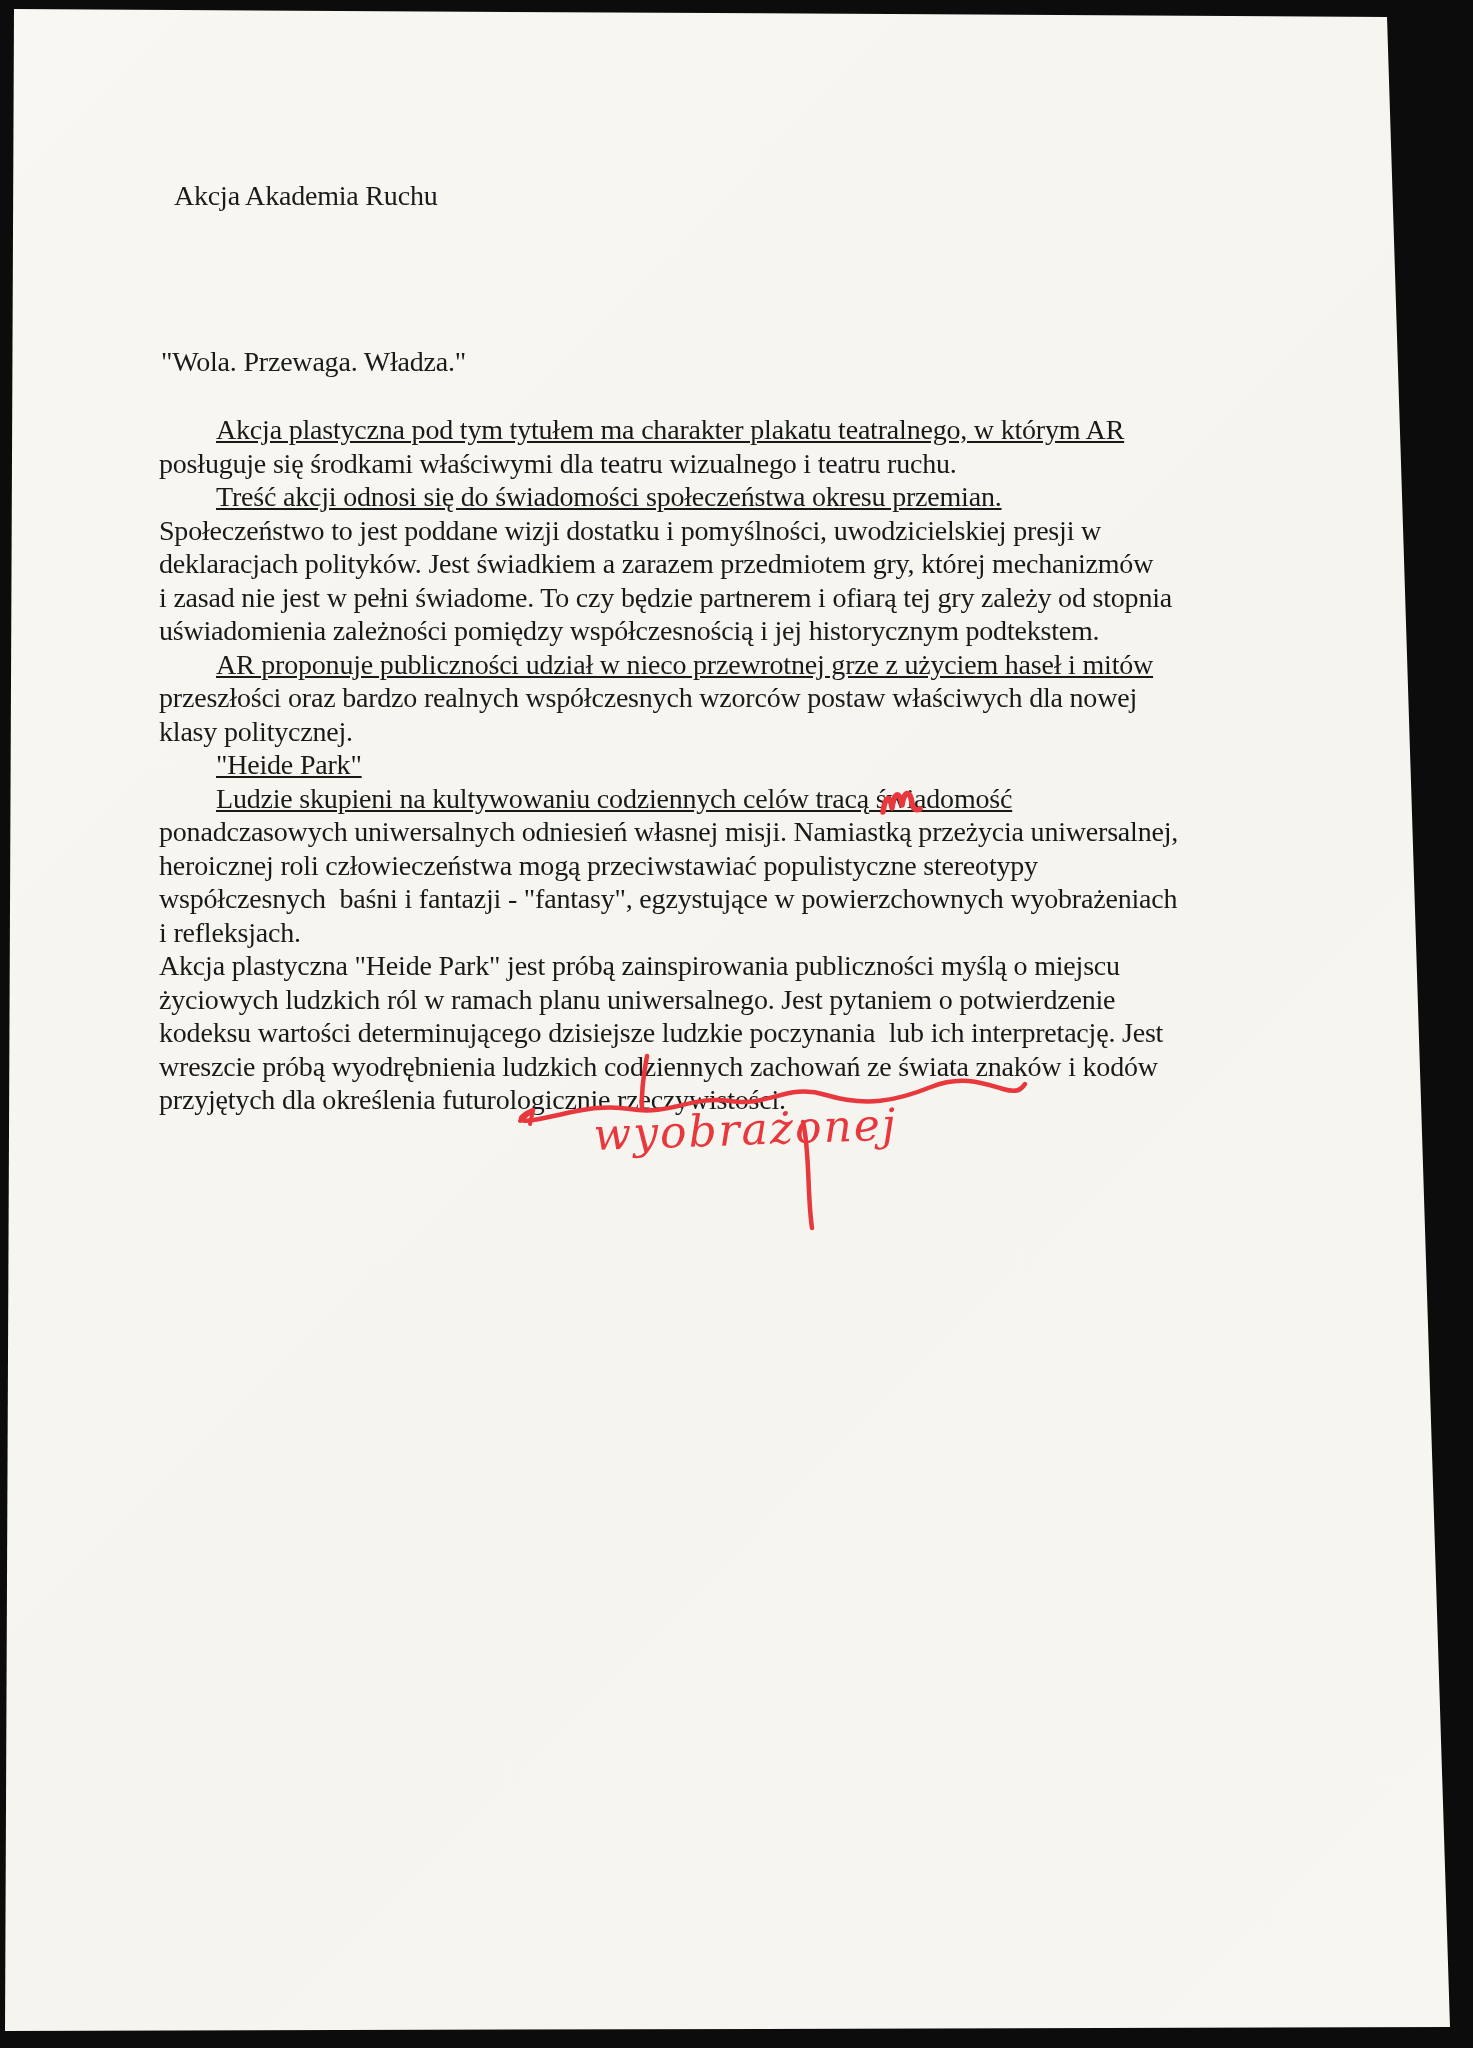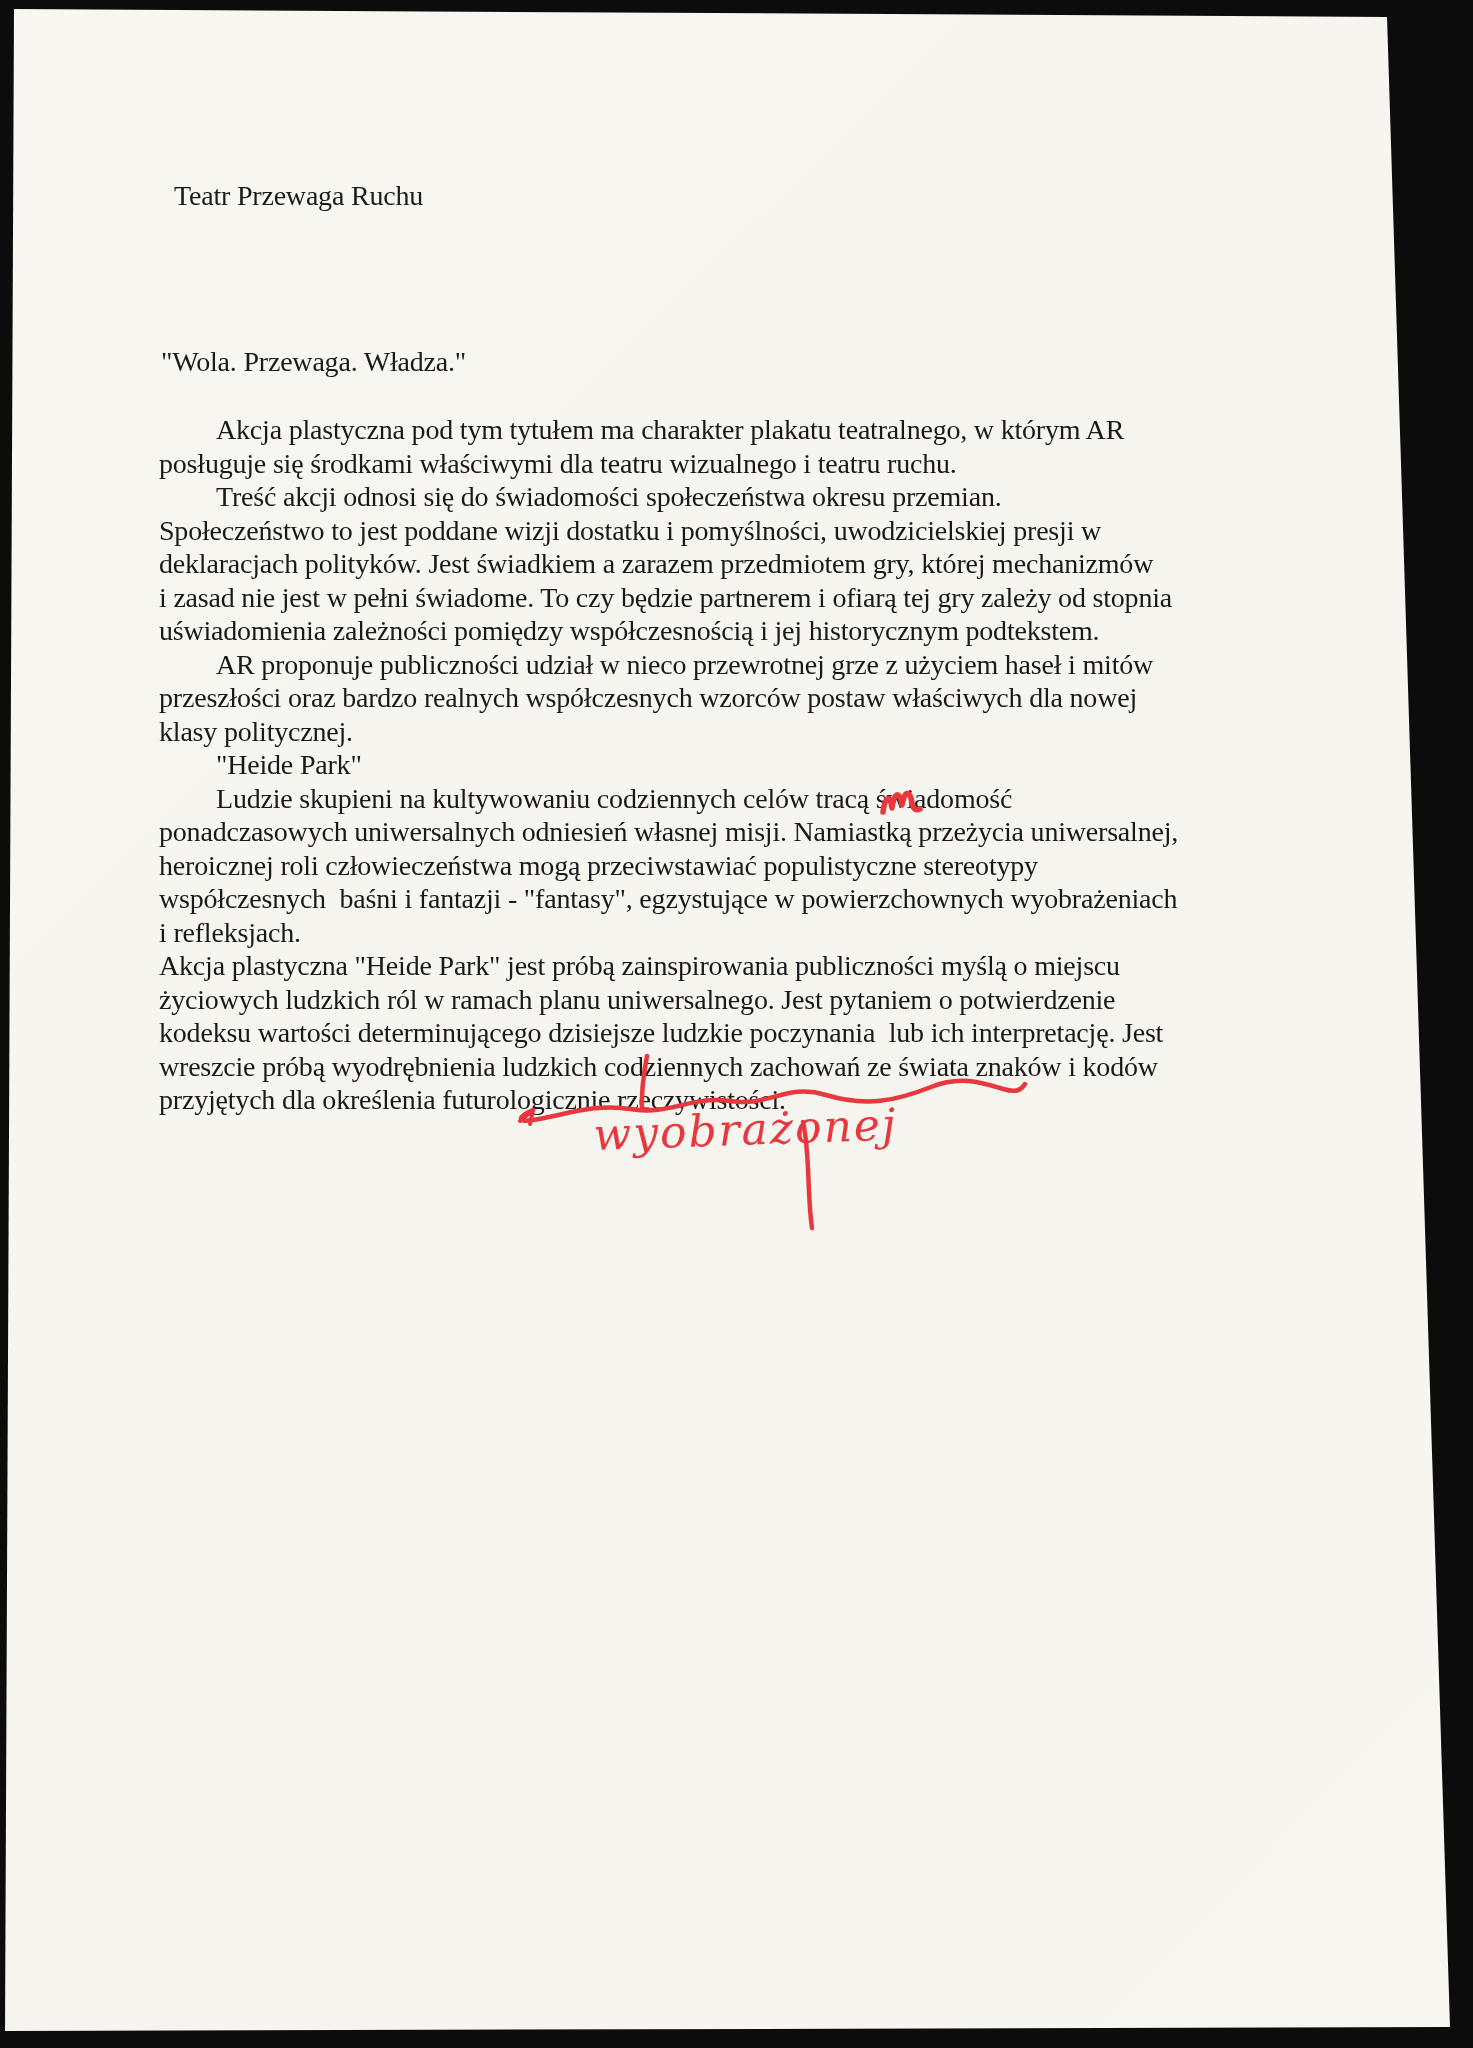--- a/index.html
+++ b/index.html
@@ -22,39 +22,39 @@
   .title{
     position:absolute;left:161px;top:346px;
     font-size:28px;color:#1b1b1b;letter-spacing:-0.2px;white-space:pre;
   }
   .body-text{
     position:absolute;left:159px;top:413px;width:1130px;
     font-size:28px;line-height:33.5px;color:#191919;
     letter-spacing:-0.2px;white-space:pre;
   }
   .line{height:33.5px;}
-  .line.indent{padding-left:57px;}
+  .line.indent{padding-left:57px;text-decoration:underline;}
   .red-annotations{
     position:absolute;left:370px;top:770px;width:700px;height:500px;
     pointer-events:none;
   }
   .red-annotations path{fill:none;stroke-linecap:round;stroke-linejoin:round;}
   .hand-word{
     font-family:"DejaVu Serif", serif;
     font-style:italic;
     letter-spacing:2px;
   }
 </style>
 </head>
 <body>
 
 <div class="scan">
   <div class="paper">
 
-    <div class="sender">Teatr Przewaga Ruchu</div>
+    <div class="sender">Akcja Akademia Ruchu</div>
 
     <div class="title">"Wola. Przewaga. Władza."</div>
 
     <div class="body-text" id="body-lines"><div class="line indent">Akcja plastyczna pod tym tytułem ma charakter plakatu teatralnego, w którym AR</div><div class="line">posługuje się środkami właściwymi dla teatru wizualnego i teatru ruchu.</div><div class="line indent">Treść akcji odnosi się do świadomości społeczeństwa okresu przemian.</div><div class="line">Społeczeństwo to jest poddane wizji dostatku i pomyślności, uwodzicielskiej presji w</div><div class="line">deklaracjach polityków. Jest świadkiem a zarazem przedmiotem gry, której mechanizmów</div><div class="line">i zasad nie jest w pełni świadome. To czy będzie partnerem i ofiarą tej gry zależy od stopnia</div><div class="line">uświadomienia zależności pomiędzy współczesnością i jej historycznym podtekstem.</div><div class="line indent">AR proponuje publiczności udział w nieco przewrotnej grze z użyciem haseł i mitów</div><div class="line">przeszłości oraz bardzo realnych współczesnych wzorców postaw właściwych dla nowej</div><div class="line">klasy politycznej.</div><div class="line indent">"Heide Park"</div><div class="line indent">Ludzie skupieni na kultywowaniu codziennych celów tracą świadomość</div><div class="line">ponadczasowych uniwersalnych odniesień własnej misji. Namiastką przeżycia uniwersalnej,</div><div class="line">heroicznej roli człowieczeństwa mogą przeciwstawiać populistyczne stereotypy</div><div class="line">współczesnych  baśni i fantazji - "fantasy", egzystujące w powierzchownych wyobrażeniach</div><div class="line">i refleksjach.</div><div class="line">Akcja plastyczna "Heide Park" jest próbą zainspirowania publiczności myślą o miejscu</div><div class="line">życiowych ludzkich ról w ramach planu uniwersalnego. Jest pytaniem o potwierdzenie</div><div class="line">kodeksu wartości determinującego dzisiejsze ludzkie poczynania  lub ich interpretację. Jest</div><div class="line">wreszcie próbą wyodrębnienia ludzkich codziennych zachowań ze świata znaków i kodów</div><div class="line">przyjętych dla określenia futurologicznie rzeczywistości.</div></div>
 
     <svg class="red-annotations" viewBox="0 0 700 500">
 
       <path d="M513,42 c2,-15 7,-19 9,-4 c2,-15 7,-19 10,-3 c2,-14 8,-16 10,-2 c1,6 4,8 8,6" stroke="#e8383d" stroke-width="5.5"></path>
 
       <path d="M277,286 c-3,16 -6,36 -5,54" stroke="#e8383d" stroke-width="4.5"></path>

